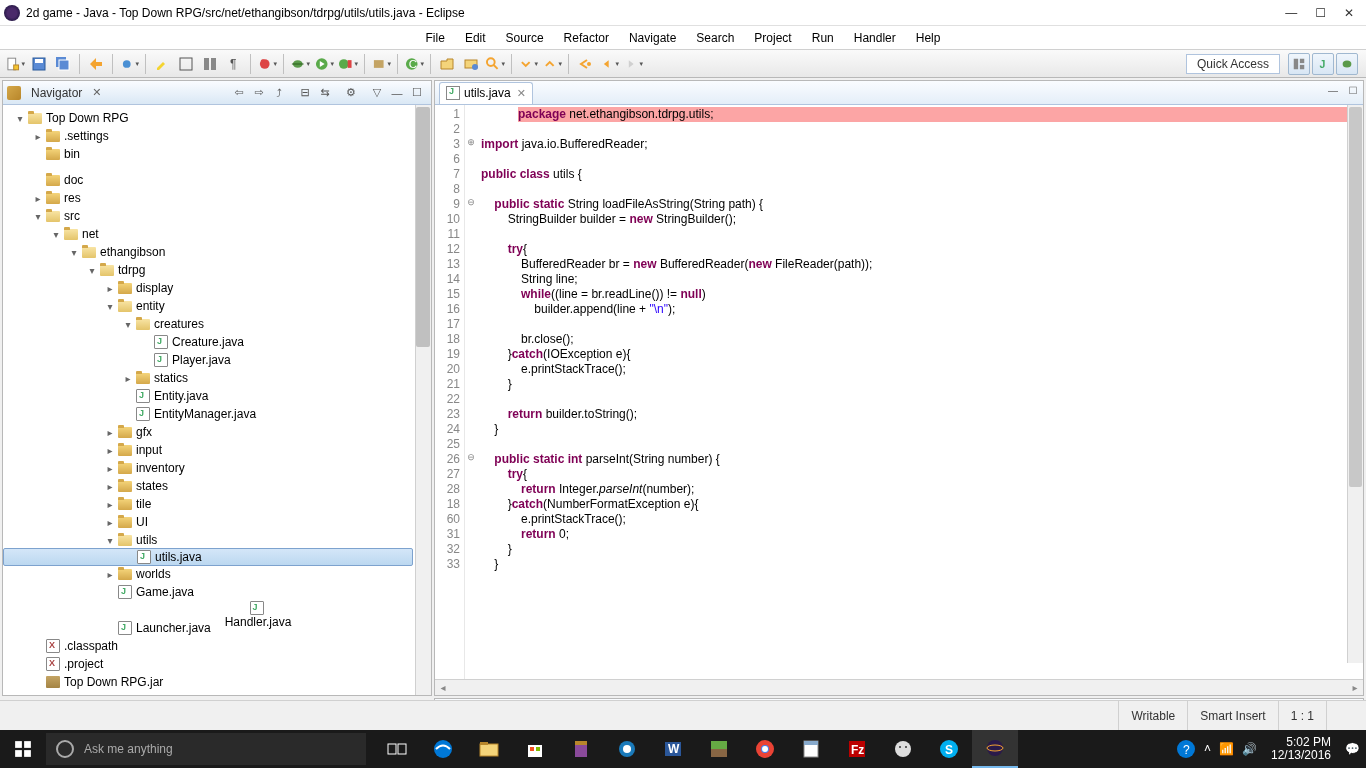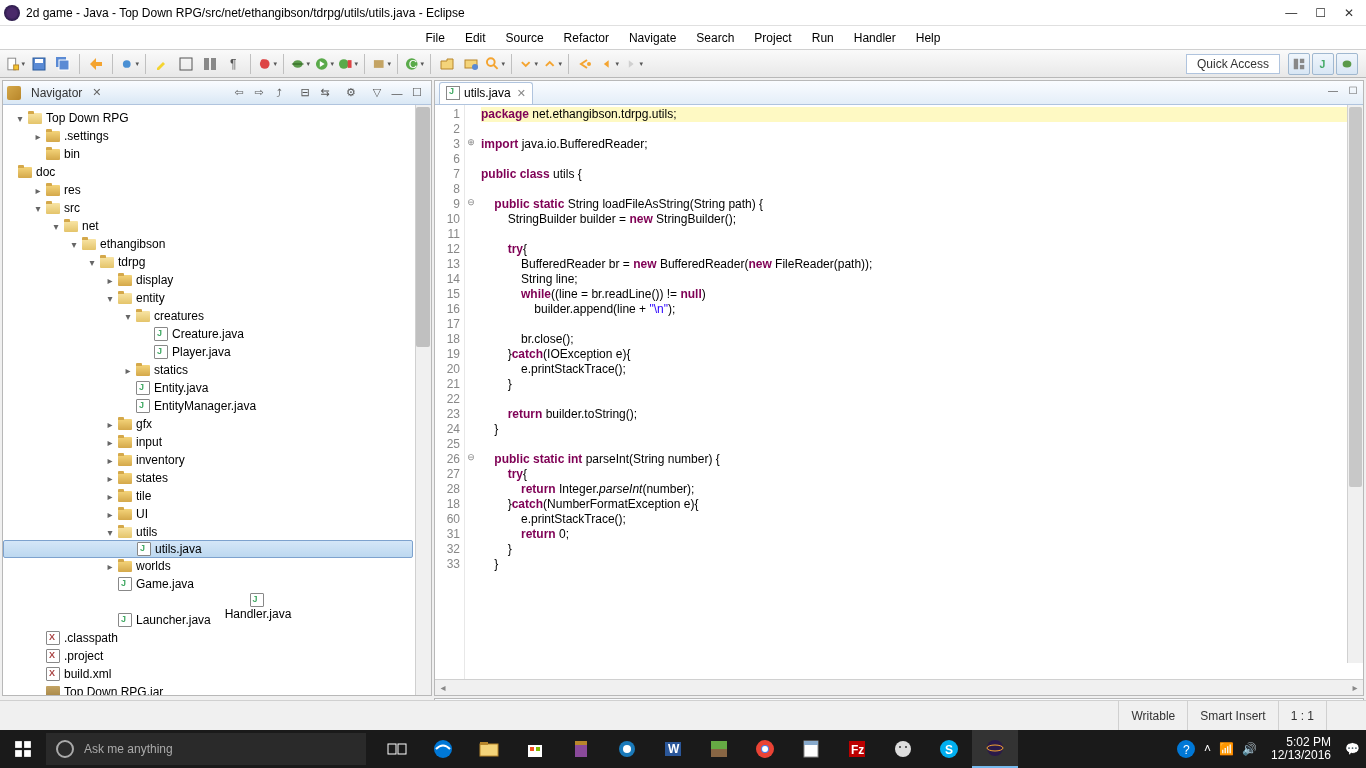--- a/index.html
+++ b/index.html
@@ -51,21 +51,21 @@
 .edtab .close { margin-left:6px; color:#888; font-size:11px; }
 .edhdr .spacer { flex:1; }
 .edhdr .edbtn { width:16px; height:16px; margin:0 2px; color:#666; font-size:10px; text-align:center; }
 .code { flex:1; display:flex; font-family:Consolas,monospace; font-size:13px; position:relative; overflow:hidden; }
 .gutter { width:30px; background:#fff; border-right:1px solid #e8e8e8; text-align:right; padding:2px 4px 0 0; color:#888; line-height:15px; }
 .gutter .gl { height:15px; }
 .foldcol { width:12px; background:#fff; padding-top:2px; }
 .foldcol .fc { height:15px; text-align:center; font-size:9px; color:#888; }
 .src { flex:1; padding:2px 4px; line-height:15px; white-space:pre; background:#fff; }
 .src .line { height:15px; }
-.src .line.hl { background:#fef9c3; }
+.src .line.hl { background:#fca5a5;margin-left:37px; }
 .kw { color:#7f0055; font-weight:bold; }
 .str { color:#2a00ff; }
 .fn { font-style:italic; }
 .codescroll-v { position:absolute; right:0; top:0; bottom:16px; width:16px; background:#f0f0f0; border-left:1px solid #d0d0d0; }
 .codescroll-v .thumb { position:absolute; top:2px; left:1px; right:1px; height:380px; background:#c8c8c8; border-radius:2px; }
 .codescroll-h { height:16px; background:#f0f0f0; border-top:1px solid #d0d0d0; display:flex; align-items:center; }
 .codescroll-h .arrow { width:16px; text-align:center; color:#888; font-size:10px; }
 .console { height:96px; background:#fff; border:1px solid #b8b8b8; margin:0 2px 2px 434px; display:flex; flex-direction:column; }
 .conhdr { height:24px; background:linear-gradient(#fafcff,#e4eef8); border-bottom:1px solid #b0c4de; display:flex; align-items:center; padding:0 4px; }
 .conhdr .conicon { width:14px; height:12px; background:#555; border-radius:1px; margin-right:4px; }
@@ -309,21 +309,21 @@
           </span>
           <span>.settings</span>
         </div>
         <div class="treenode" style="padding-left: 28px;">
           <span class="exp"></span>
           <span class="ficon">
             <div class="fold"></div>
           </span>
           <span>bin</span>
         </div>
-        <div class="treenode" style="">
+        <div class="treenode" style="padding-left: 28px; margin-top: 8px;">
           <span class="exp"></span>
           <span class="ficon">
             <div class="fold"></div>
           </span>
           <span>doc</span>
         </div>
         <div class="treenode" style="padding-left: 28px;">
           <span class="exp">▸</span>
           <span class="ficon">
             <div class="fold"></div>
@@ -504,27 +504,20 @@
             <div class="xfile"></div>
           </span>
           <span>.classpath</span>
         </div>
         <div class="treenode" style="padding-left: 28px;">
           <span class="exp"></span>
           <span class="ficon">
             <div class="xfile"></div>
           </span>
           <span>.project</span>
-        </div>
-        <div class="treenode" style="padding-left: 28px;">
-          <span class="exp"></span>
-          <span class="ficon">
-            <div class="xfile"></div>
-          </span>
-          <span>build.xml</span>
         </div>
         <div class="treenode" style="padding-left: 28px;">
           <span class="exp"></span>
           <span class="ficon">
             <div class="pkg"></div>
           </span>
           <span>Top Down RPG.jar</span>
         </div>
         <div class="tree-scroll">
           <div class="tree-thumb"></div>

